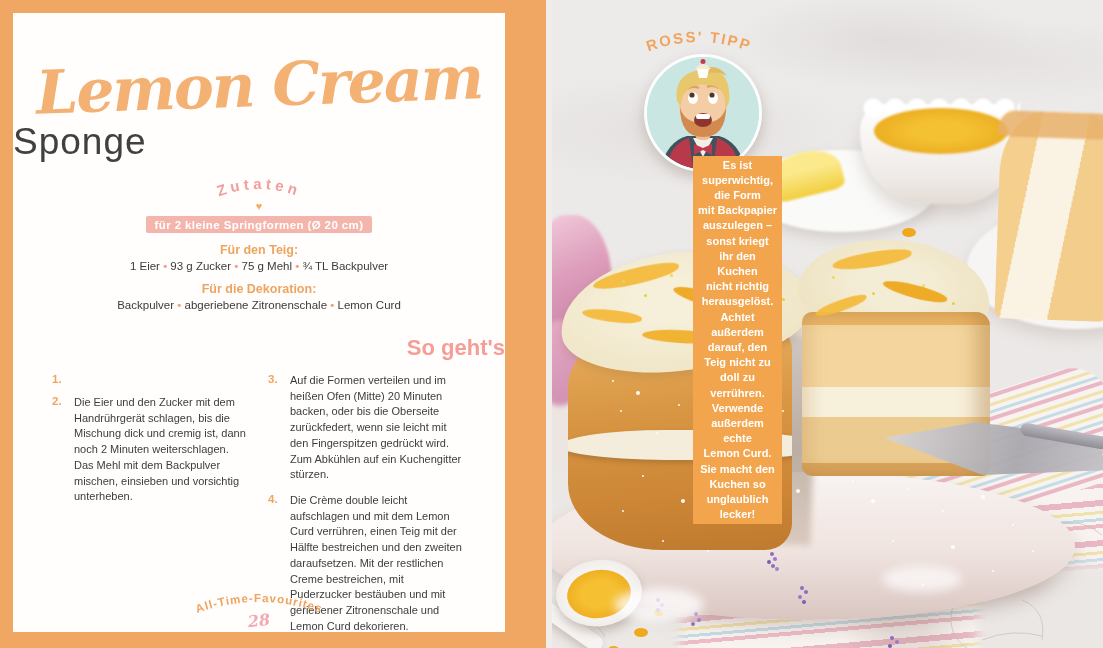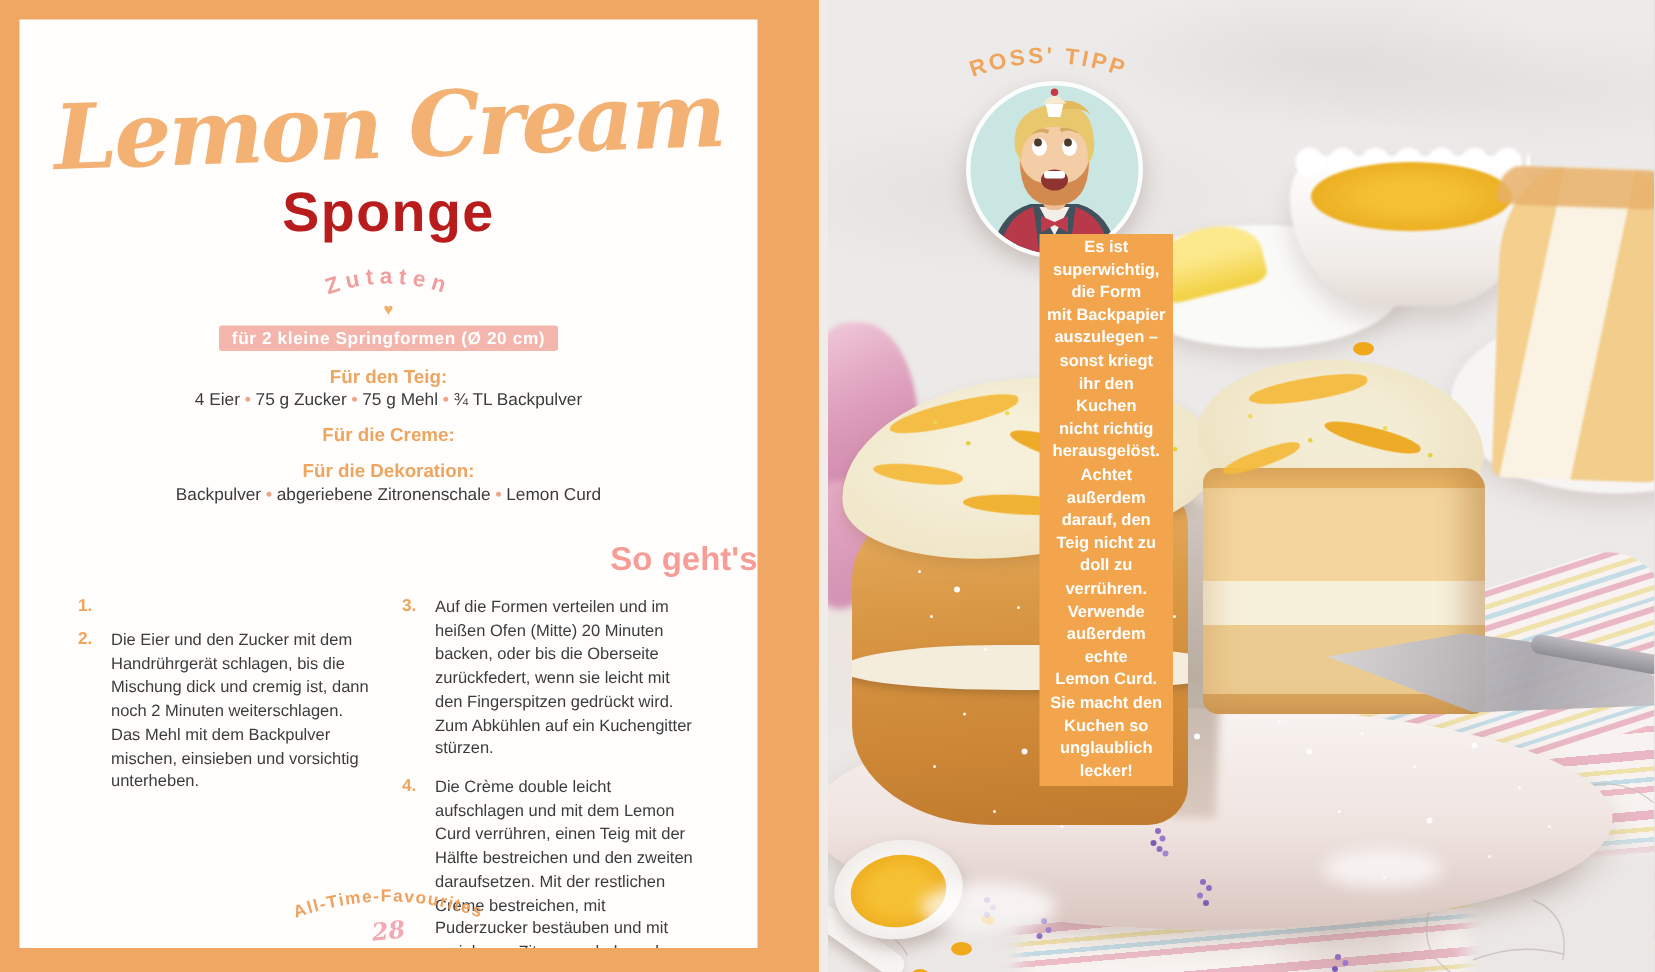--- a/index.html
+++ b/index.html
@@ -3,21 +3,21 @@
 <meta charset="utf-8">
 <style>
   html,body{margin:0;padding:0;background:#dddad8;font-family:"Liberation Sans",sans-serif;}
   .spread{position:relative;width:1103px;height:648px;background:#efecea;overflow:hidden;}
 
   
   .page-left{position:absolute;left:0;top:0;width:546px;height:648px;background:#efa763;}
   .page-inner{position:absolute;left:13px;top:13px;width:492px;height:619px;background:#fffefd;overflow:hidden;}
   .title-script{margin:42px 0 0;text-align:center;font-family:"DejaVu Serif",serif;font-style:italic;font-weight:bold;
     font-size:60px;color:#f3b173;letter-spacing:-2px;transform:rotate(-2deg);line-height:1;}
-  .title-sub{margin:8px 0 0;text-align:center;font-size:37px;font-weight:bold;color:#b91c1c;letter-spacing:1px;line-height:1;}
+  .title-sub{margin:8px 0 0;text-align:left;font-size:37px;font-weight:normal;color:#404040;letter-spacing:1px;line-height:1;}
   .arc-wrap{text-align:center;margin-top:6px;}
   .arc-zutaten text{font-size:15px;font-weight:bold;fill:#ef9f9d;letter-spacing:4px;}
   .heart{ text-align:center;color:#f2b066;font-size:11px;line-height:5px;margin-top:-14px;}
   .badge{display:block;width:fit-content;margin:7px auto 0;background:#f4b6ac;color:#fff;font-weight:bold;
     font-size:11.5px;letter-spacing:.4px;padding:3px 9px 2px;border-radius:2px;}
   .groups{margin-top:4px;text-align:center;}
   .ing-heading{color:#eda55f;font-weight:bold;font-size:12.5px;margin:10px 0 3px;}
   .ing-line{font-size:11.5px;color:#3b3b3b;}
   .ing-line .sep{color:#f0a289;font-weight:bold;}
   .steps-heading{text-align:right;font-size:22px;font-weight:bold;color:#f59d96;margin:24px 0 12px;}
@@ -160,22 +160,21 @@
           <path id="zutArc" d="M 48 44 Q 115 2 182 44" fill="none"></path>
           <text><textPath href="#zutArc" startOffset="50%" text-anchor="middle">Zutaten</textPath></text>
         </svg>
         <div class="heart">♥</div>
       </div>
 
       <span class="badge">für 2 kleine Springformen (Ø 20 cm)</span>
 
       <div class="groups">
           <div class="ing-heading">Für den Teig:</div>
-          <div class="ing-line"><span>4 Eier</span><span class="sep"> • </span><span>75 g Zucker</span><span class="sep"> • </span><span>75 g Mehl</span><span class="sep"> • </span><span>¾ TL Backpulver</span></div>
-          <div class="ing-heading">Für die Creme:</div>
+          <div class="ing-line"><span>1 Eier</span><span class="sep"> • </span><span>93 g Zucker</span><span class="sep"> • </span><span>75 g Mehl</span><span class="sep"> • </span><span>¾ TL Backpulver</span></div>
           <div class="ing-heading">Für die Dekoration:</div>
           <div class="ing-line"><span>Backpulver</span><span class="sep"> • </span><span>abgeriebene Zitronenschale</span><span class="sep"> • </span><span>Lemon Curd</span></div>
         </div>
 
       <div class="steps-heading">So geht's</div>
       <div class="steps">
         <div>
             <div class="step">
               <span class="step-num">1.</span>
             </div>

